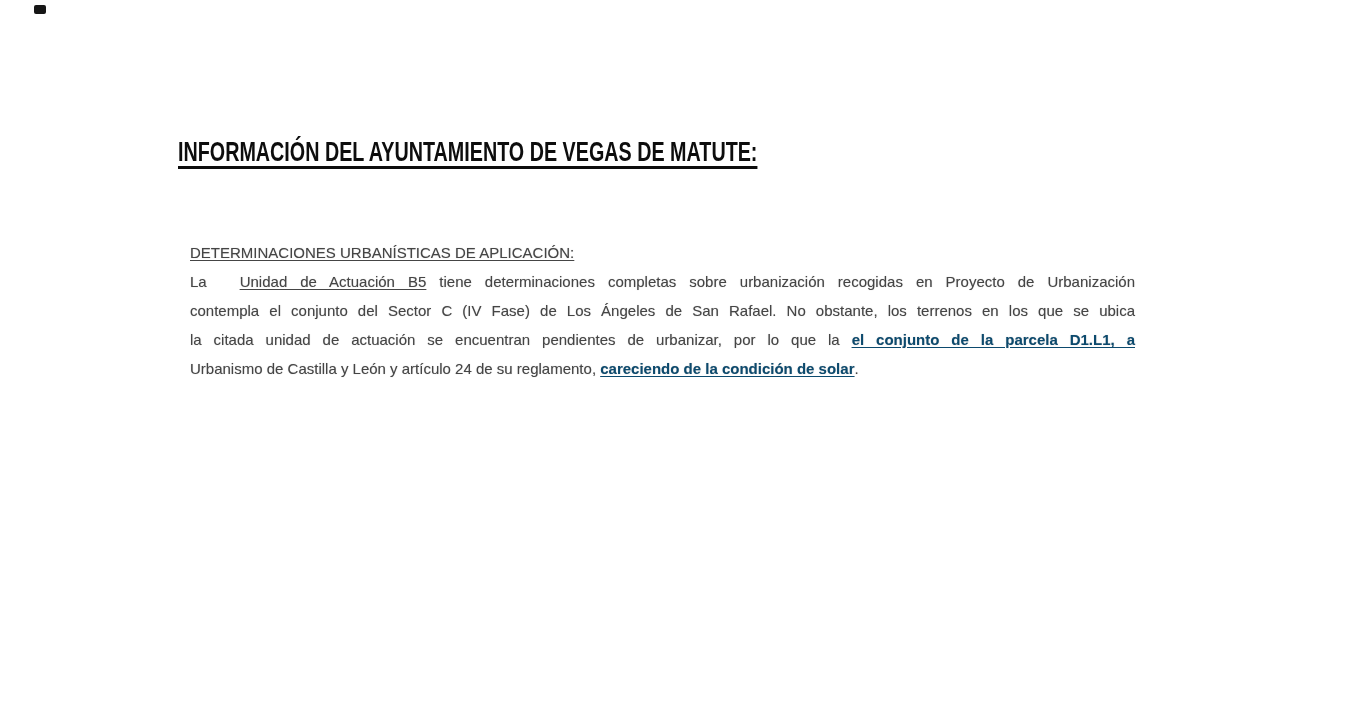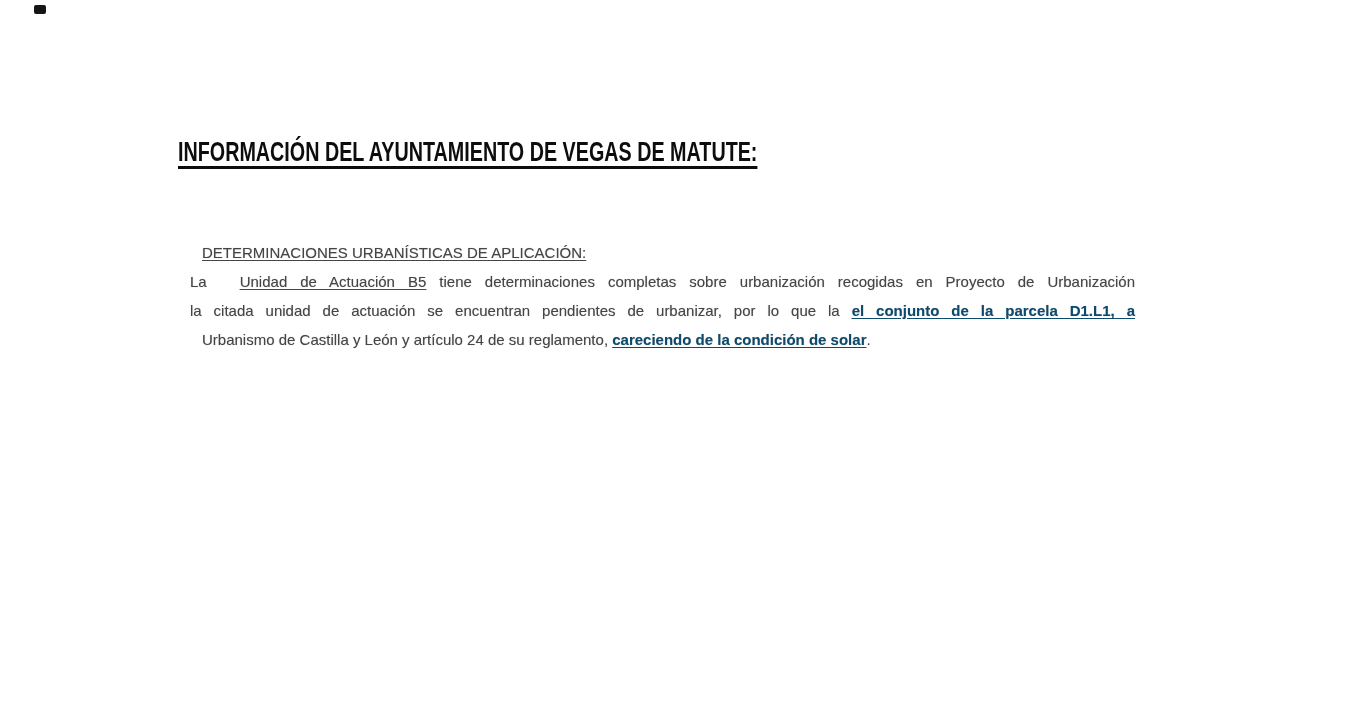--- a/index.html
+++ b/index.html
@@ -48,21 +48,20 @@
     color: #454545;
     text-shadow: 0 0 1px rgba(80,80,80,0.40);
   }
   .doc-line {
     text-align: justify;
     text-align-last: justify;
   }
   .doc-line.left-last {
     text-align: left;
     text-align-last: left;
-    margin-left: 12px;
   }
   .doc-heading {
     text-decoration: underline;
     text-underline-offset: 2px;
   }
   .seg { white-space: pre-wrap; }
   .seg[data-style="plain"] { }
   .seg[data-style="underline"] {
     text-decoration: underline;
     text-underline-offset: 2px;
@@ -84,20 +83,21 @@
 
   <div class="doc-title">INFORMACIÓN DEL AYUNTAMIENTO DE VEGAS DE MATUTE:</div>
 
   <div class="doc-body">
 
     <div class="doc-line left-last"><span class="seg doc-heading">DETERMINACIONES URBANÍSTICAS DE APLICACIÓN:</span></div>
 
     <div class="doc-line"><span class="seg" data-style="plain">La </span><span class="seg" data-style="underline">Unidad de Actuación B5</span><span class="seg" data-style="plain"> tiene determinaciones completas sobre urbanización recogidas en Proyecto de Urbanización</span></div>
 
 
+    <div class="doc-line"><span class="seg" data-style="plain">contempla el conjunto del Sector C (IV Fase) de Los Ángeles de San Rafael. No obstante, los terrenos en los que se ubica</span></div>
 
     <div class="doc-line"><span class="seg" data-style="plain">la citada unidad de actuación se encuentran pendientes de urbanizar, por lo que la </span><span class="seg" data-style="bold-underline">el conjunto de la parcela D1.L1, a</span></div>
 
 
     <div class="doc-line left-last"><span class="seg" data-style="plain">Urbanismo de Castilla y León y artículo 24 de su reglamento, </span><span class="seg" data-style="bold-underline">careciendo de la condición de solar</span><span class="seg" data-style="plain">.</span></div>
 
   </div>
 
 </div>
 

